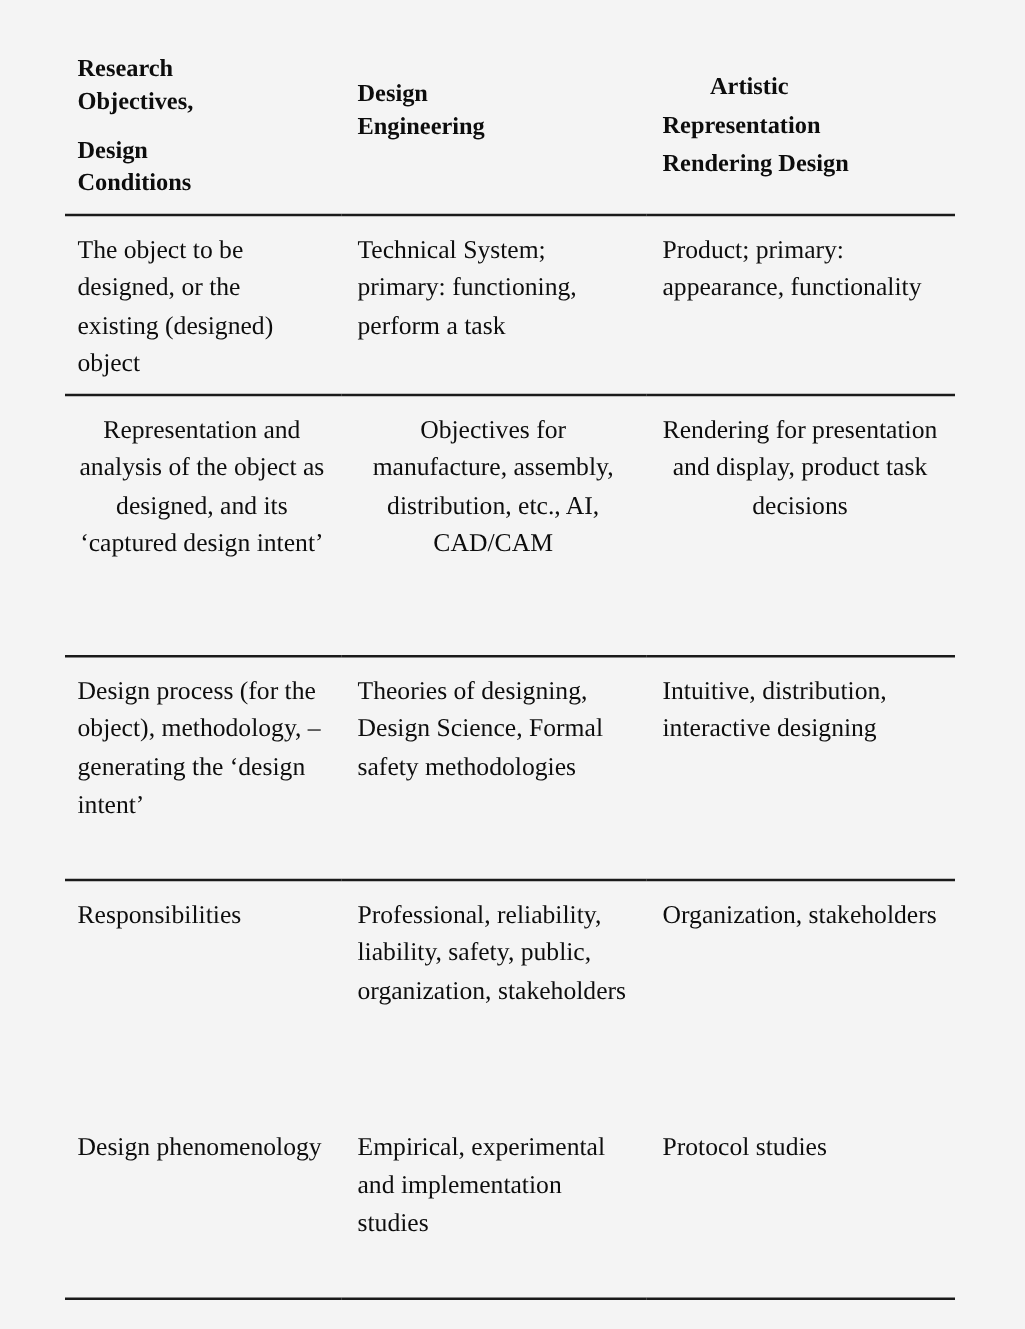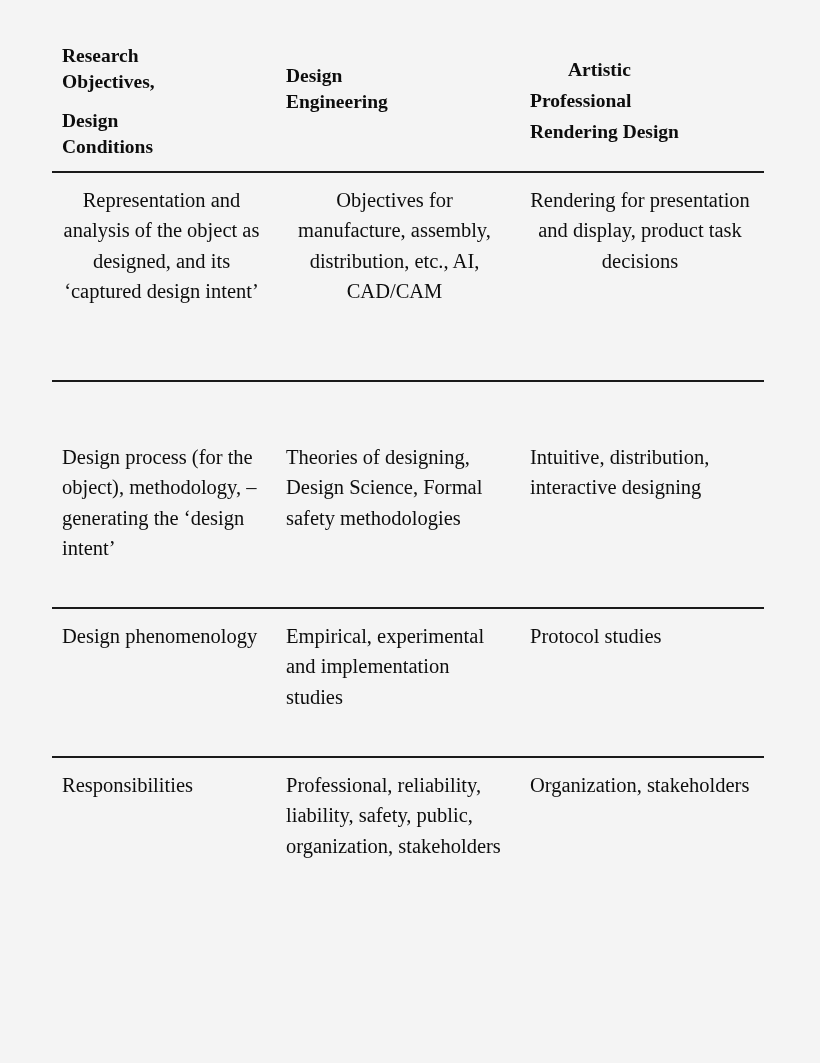--- a/index.html
+++ b/index.html
@@ -76,21 +76,21 @@
   
   .body-row .cell-inner {
     font-size: 20.5px;
     line-height: 1.49;
     padding-top: 12px;
     padding-bottom: 13px;
   }
 
   .r1 .cell-inner { padding-bottom: 8px; }
   .r2 .cell-inner { padding-bottom: 10px; }
-  .r3 .cell-inner { padding-bottom: 10px; margin-top: 48px; }
+  .r3 .cell-inner { padding-bottom: 10px; }
   .r4 .cell-inner { padding-bottom: 10px; }
   .r5 .cell-inner { padding-bottom: 14px; }
 
   
   .r5 .cell-b, .r5 .cell-c { padding-bottom: 0; }
 
   
   .r1 .cell-inner { min-height: 115px; }
   .r2 .cell-inner { min-height: 185px; text-align: center; }
   .r3 .cell-inner { min-height: 155px; }
@@ -124,26 +124,37 @@
         </td>
         <td class="cell-b hdr-b">
           <div class="cell-inner">
             <div>Design</div>
             <div>Engineering</div>
           </div>
         </td>
         <td class="cell-c hdr-c">
           <div class="cell-inner">
             <div class="line-artistic">Artistic</div>
-            <div>Professional</div>
+            <div>Representation</div>
             <div class="nowrap">Rendering Design</div>
           </div>
         </td>
       </tr>
 
+      <tr class="body-row r1 rowline">
+        <td class="cell-a">
+          <div class="cell-inner">The object to be designed, or the existing (designed) object</div>
+        </td>
+        <td class="cell-b">
+          <div class="cell-inner">Technical System; primary: functioning, perform a task</div>
+        </td>
+        <td class="cell-c">
+          <div class="cell-inner">Product; primary: appearance, functionality</div>
+        </td>
+      </tr>
 
       <tr class="body-row r2 rowline">
         <td class="cell-a">
           <div class="cell-inner">Representation and analysis of the object as designed, and its ‘captured design intent’</div>
         </td>
         <td class="cell-b">
           <div class="cell-inner">Objectives for manufacture, assembly, distribution, etc., AI, CAD/CAM</div>
         </td>
         <td class="cell-c">
           <div class="cell-inner">Rendering for presentation and display, product task decisions</div>
@@ -155,40 +166,40 @@
           <div class="cell-inner">Design process (for the object), methodology, – generating the ‘design intent’</div>
         </td>
         <td class="cell-b">
           <div class="cell-inner">Theories of designing, Design Science, Formal safety methodologies</div>
         </td>
         <td class="cell-c">
           <div class="cell-inner">Intuitive, distribution, interactive designing</div>
         </td>
       </tr>
 
+      <tr class="body-row r5">
+        <td class="cell-a">
+          <div class="cell-inner">Responsibilities</div>
+        </td>
+        <td class="cell-b">
+          <div class="cell-inner">Professional, reliability, liability, safety, public, organization, stakeholders</div>
+        </td>
+        <td class="cell-c">
+          <div class="cell-inner">Organization, stakeholders</div>
+        </td>
+      </tr>
+
       <tr class="body-row r4 rowline">
         <td class="cell-a">
           <div class="cell-inner">Design phenomenology</div>
         </td>
         <td class="cell-b">
           <div class="cell-inner">Empirical, experimental and implementation studies</div>
         </td>
         <td class="cell-c">
           <div class="cell-inner">Protocol studies</div>
-        </td>
-      </tr>
-
-      <tr class="body-row r5">
-        <td class="cell-a">
-          <div class="cell-inner">Responsibilities</div>
-        </td>
-        <td class="cell-b">
-          <div class="cell-inner">Professional, reliability, liability, safety, public, organization, stakeholders</div>
-        </td>
-        <td class="cell-c">
-          <div class="cell-inner">Organization, stakeholders</div>
         </td>
       </tr>
 
     </tbody>
   </table>
 
 </div>
 
 </body></html>

